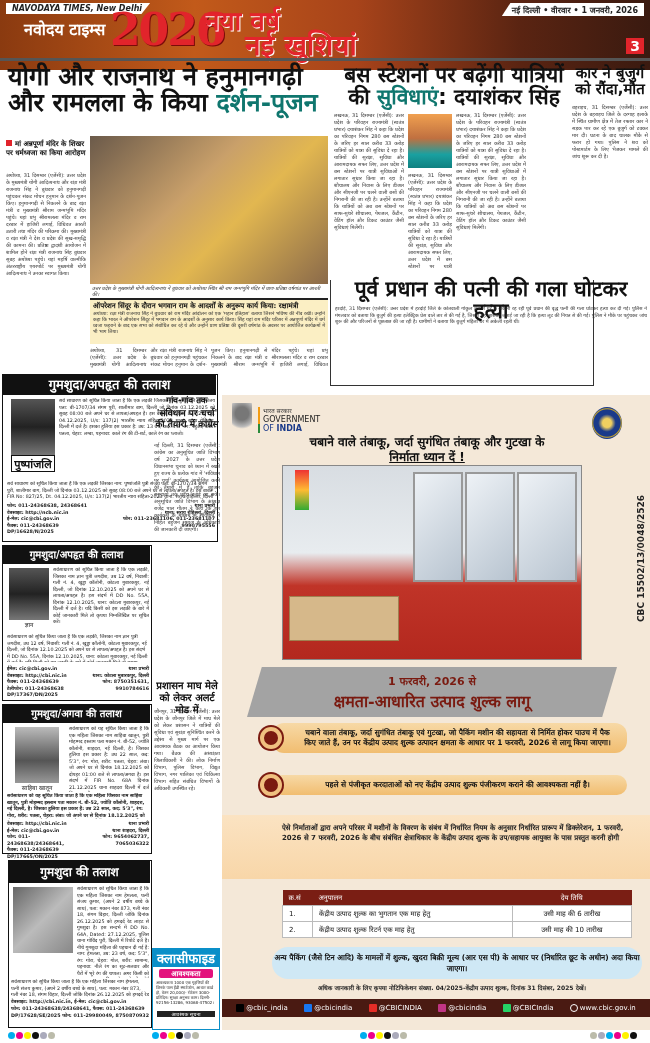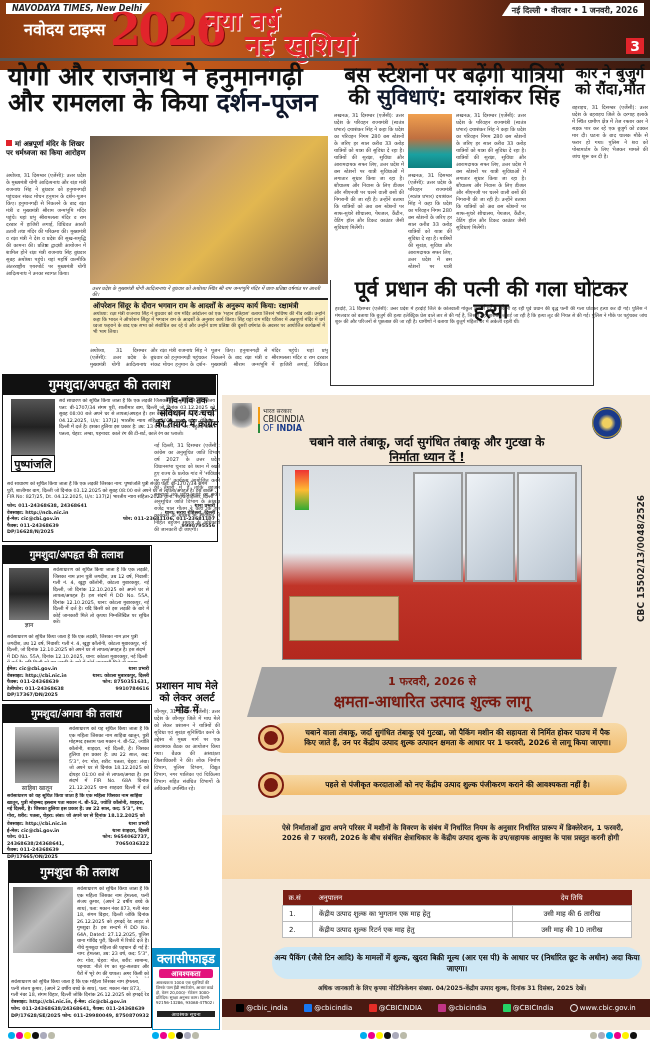--- a/index.html
+++ b/index.html
@@ -8,21 +8,21 @@
   .mh-left { position: absolute; left: 6px; top: 3px; background: #fff; color: #222; font-size: 8px; font-style: italic; font-weight: bold; padding: 1px 8px 1px 6px; clip-path: polygon(0 0, 100% 0, 94% 100%, 0 100%); }
   .mh-brand { position: absolute; left: 24px; top: 18px; color: #fff; font-size: 16px; font-weight: bold; }
   .mh-2026 { position: absolute; left: 110px; top: 4px; font-size: 44px; font-weight: bold; color: #e1242b; text-shadow: 1px 1px 0 #7a0a0a; font-family: "DejaVu Serif", serif; letter-spacing: -2px; }
   .mh-title1 { position: absolute; left: 205px; top: 2px; font-size: 26px; font-weight: bold; color: #e4242c; text-shadow: 1px 1px 0 #fff; }
   .mh-title2 { position: absolute; left: 245px; top: 25px; font-size: 28px; font-weight: bold; color: #e4242c; text-shadow: 1px 1px 0 #fff; }
   .mh-date { position: absolute; right: 6px; top: 3px; background: #fff; color: #222; font-size: 8px; font-weight: bold; padding: 1px 6px 1px 10px; clip-path: polygon(6% 0, 100% 0, 100% 100%, 0 100%); }
   .mh-page { position: absolute; right: 6px; top: 38px; background: #e1242b; color: #fff; font-size: 14px; font-weight: bold; padding: 0 4px; }
   .rule { position: absolute; left: 0; top: 58px; width: 650px; height: 3px; background: #555; }
 
   .h1 { position: absolute; font-weight: bold; color: #111; line-height: 1.05; }
-  .hl-blue { color: #0f172a; }
+  .hl-blue { color: #0f766e; }
   .txt { position: absolute; font-size: 5px; line-height: 7px; color: #333; text-align: justify; overflow: hidden; }
   .photo { position: absolute; background: linear-gradient(135deg, #6b5a4a, #c9a06a 40%, #e2b750 60%, #8a6a4a); }
   .caption { position: absolute; font-size: 5px; color: #333; font-style: italic; }
   .bullet { display: inline-block; width: 6px; height: 6px; background: #e1242b; margin-right: 3px; }
   .box-yellow { position: absolute; background: #fbefc4; border-top: 2px solid #222; }
   .sect-black { position: absolute; background: #111; color: #fff; font-weight: bold; text-align: center; }
   .missing { position: absolute; border: 1.5px solid #111; background: #fff; }
   .portrait { position: absolute; background: linear-gradient(180deg, #555, #222 50%, #777); }
   .portrait-name { position: absolute; font-size: 11px; font-weight: bold; text-align: center; border: 1px solid #111; background: #fff; }
   .small { position: absolute; font-size: 4.8px; line-height: 6.5px; color: #222; }
@@ -205,21 +205,21 @@
   <div class="hdr">क्लासीफाइड</div>
   <div class="need">आवश्यकता</div>
   <div class="small" style="position:relative;left:0;top:0;padding:0 3px;height:28px;overflow:hidden;font-size:4px;line-height:5px;">आवश्यकता 1000 एक गृहणियों की जिनके पास हैंडी स्मार्टफोन, आधार कार्ड हो, वेतन 20,000/- रोटेशन 3000- प्रतिदिन। सुरक्षा अनुभव काम। दिल्ली- 92156-13286, 93068-47502।</div>
   <div class="notice">आवश्यक सूचना</div>
 </section>
 
 <section class="ad">
   <div class="goi">
     <div class="emblem"></div>
     <div class="goi-hi">भारत सरकार</div>
-    <div class="goi-en1">CBICINDIA</div>
+    <div class="goi-en1">GOVERNMENT</div>
     <div class="goi-en2"><span style="color:#1a3a8a;font-weight:normal;">OF </span><span>INDIA</span></div>
   </div>
   <div class="cbic-seal"></div>
   <div class="ad-head">
     <div>चबाने वाले तंबाकू, जर्दा सुगंधित तंबाकू और गुटखा के</div>
     <div><u>निर्माता ध्यान दें !</u></div>
   </div>
   <div class="machine">
     <div class="win" style="left:130px;top:6px;width:50px;height:110px;"></div>
     <div class="win" style="left:182px;top:6px;width:50px;height:110px;"></div>

